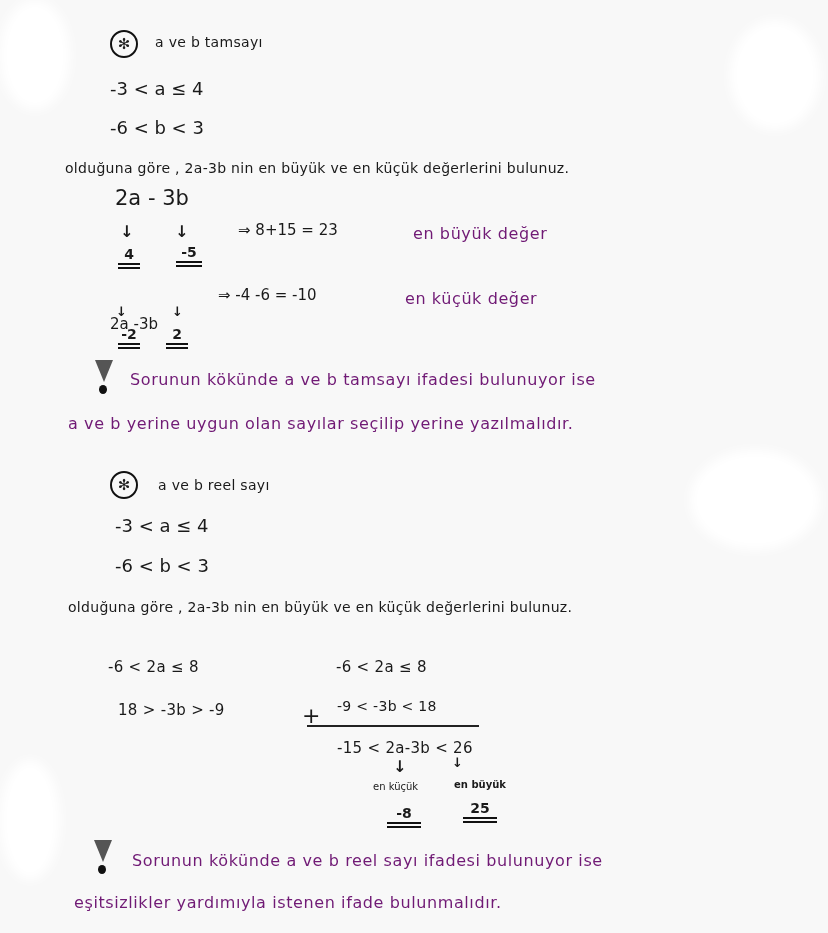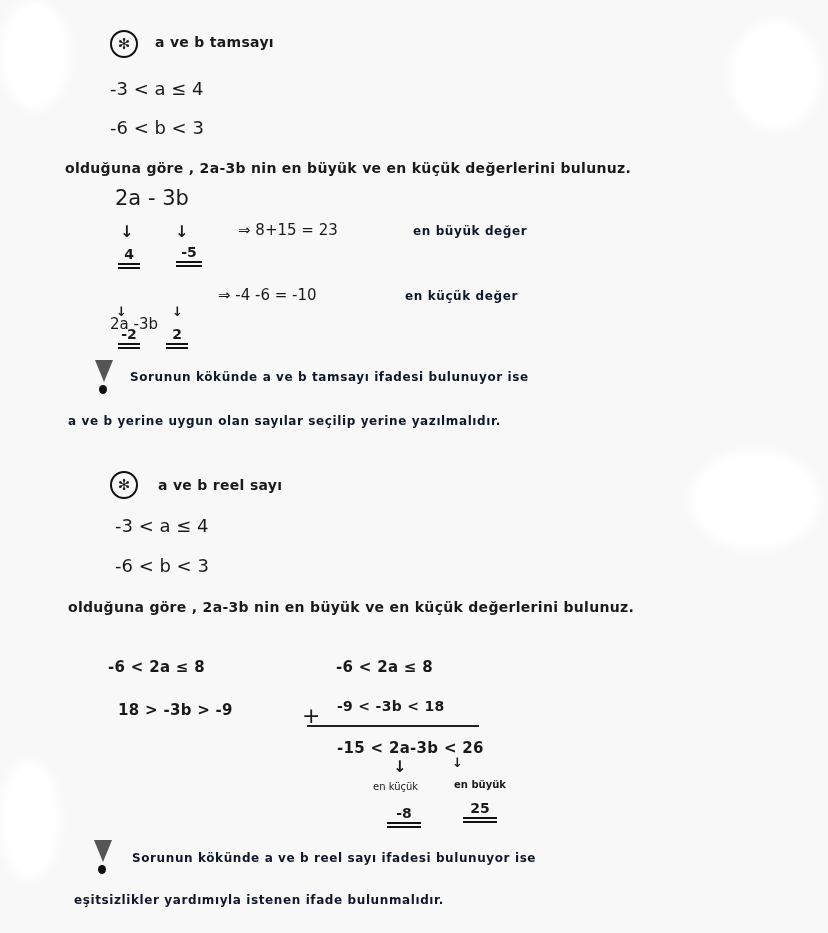--- a/index.html
+++ b/index.html
@@ -5,22 +5,22 @@
     html, body { margin: 0; padding: 0; }
     body {
       width: 828px; height: 933px; overflow: hidden;
       background: #f8f8f8;
       position: relative;
       font-family: "DejaVu Sans", sans-serif;
       color: #1a1a1a;
     }
     .blob { position: absolute; background: #ffffff; border-radius: 50%; filter: blur(6px); }
     .t { position: absolute; white-space: nowrap; font-family: "DejaVu Sans", sans-serif; }
-    .hw { font-weight: bold; letter-spacing: 0.3px; }
-    .sm { font-size: 12px; font-weight: bold; color: #0f172a; letter-spacing: 0.6px; }
+    .hw { font-weight: normal; letter-spacing: 0.3px; }
+    .sm { font-size: 16px; font-weight: normal; color: #701a75; letter-spacing: 0.6px; }
     .md { font-size: 15px; }
     .lg { font-size: 18px; font-weight: normal; }
     .star-icon {
       position: absolute; width: 24px; height: 24px; border: 2px solid #111;
       border-radius: 50%; display: flex; align-items: center; justify-content: center;
       font-size: 15px; font-weight: bold; line-height: 1;
     }
     .warn-icon { position: absolute; width: 22px; height: 36px; }
     .warn-icon .tri {
       width: 0; height: 0; margin-left: 2px;

